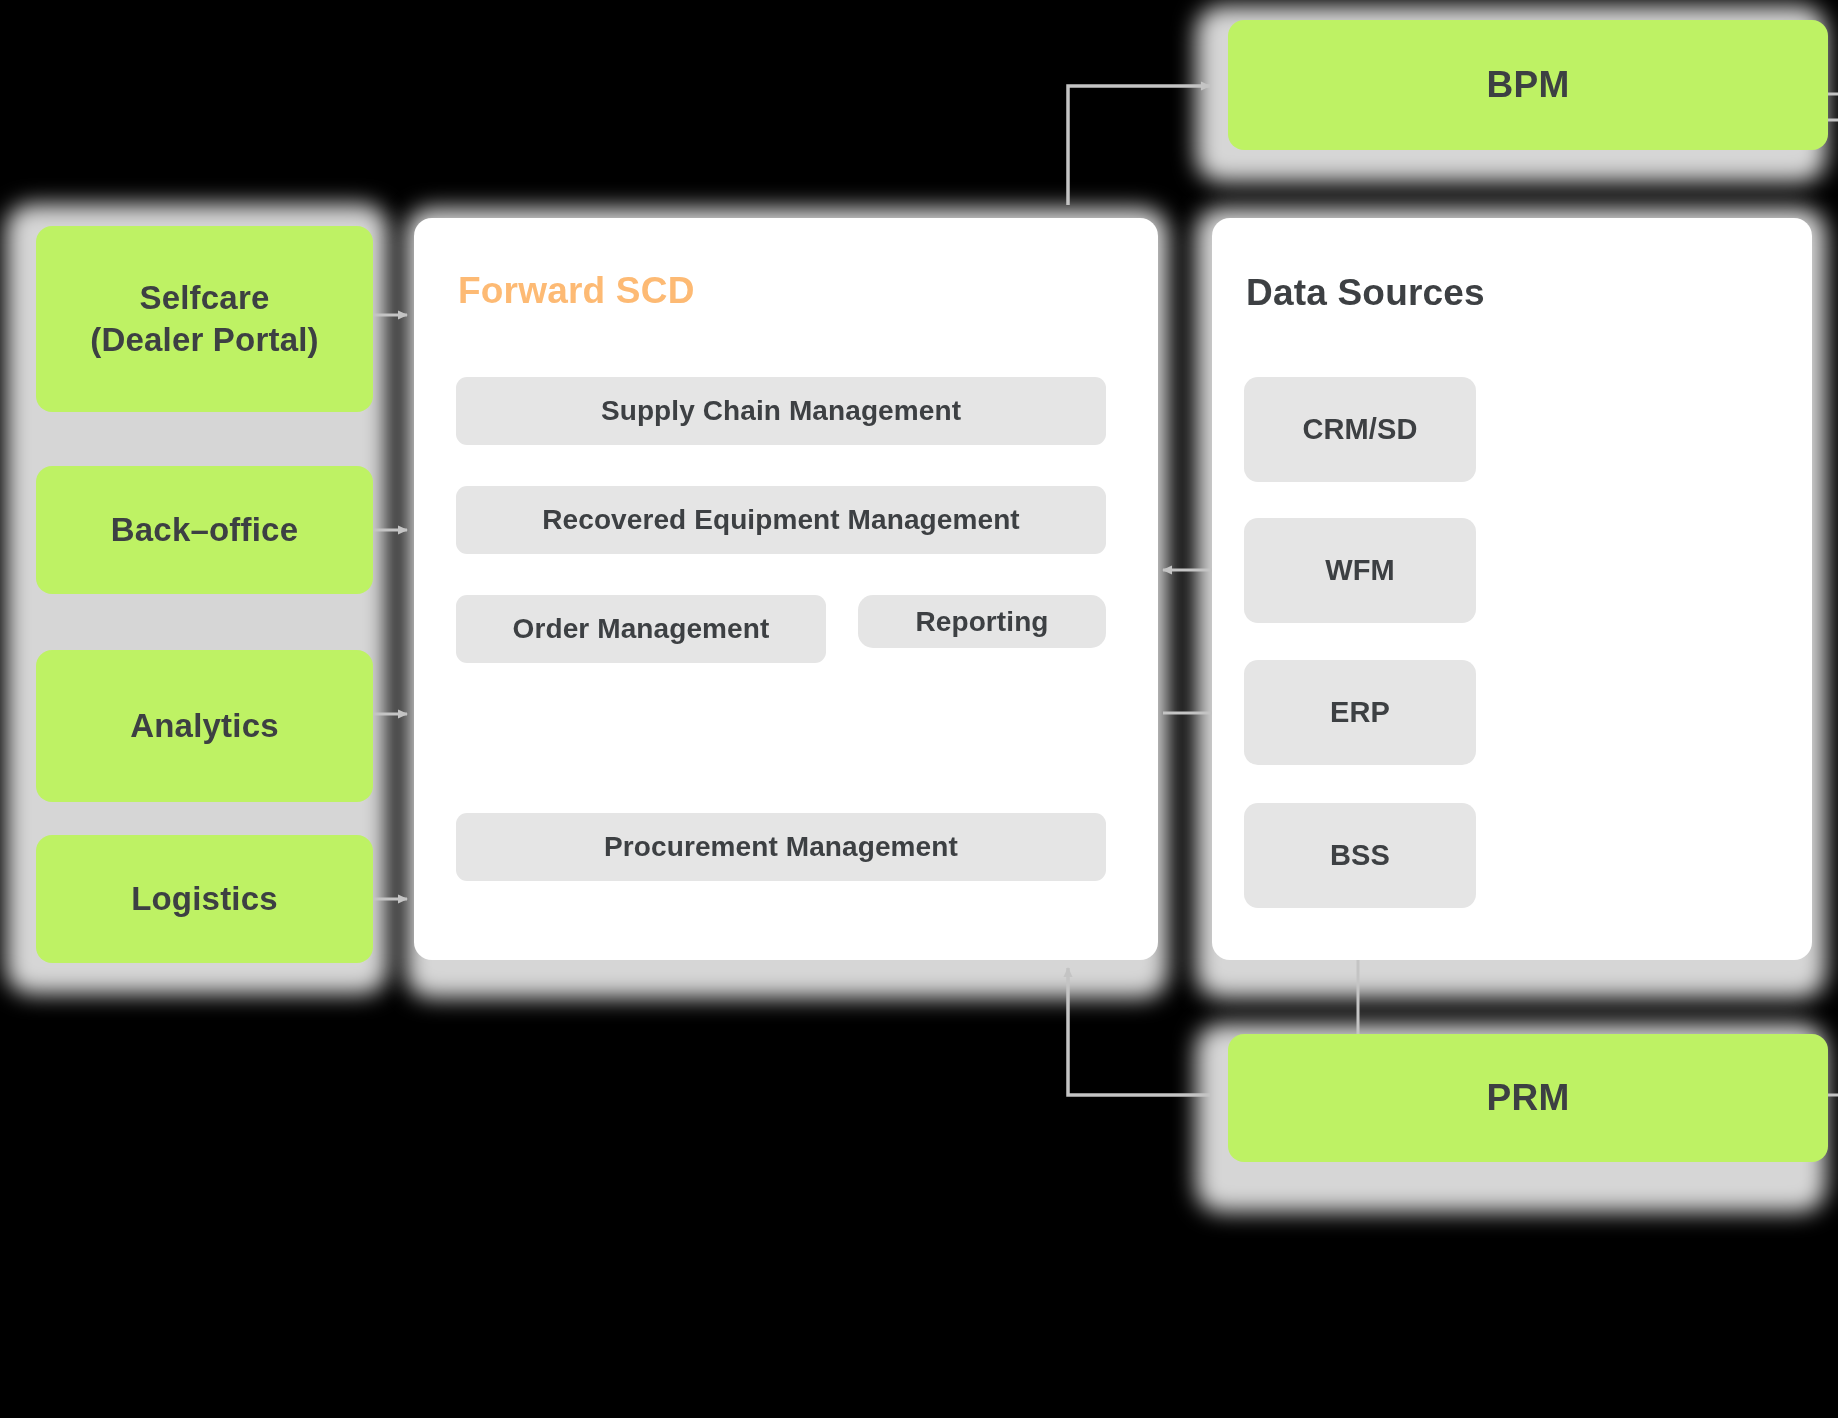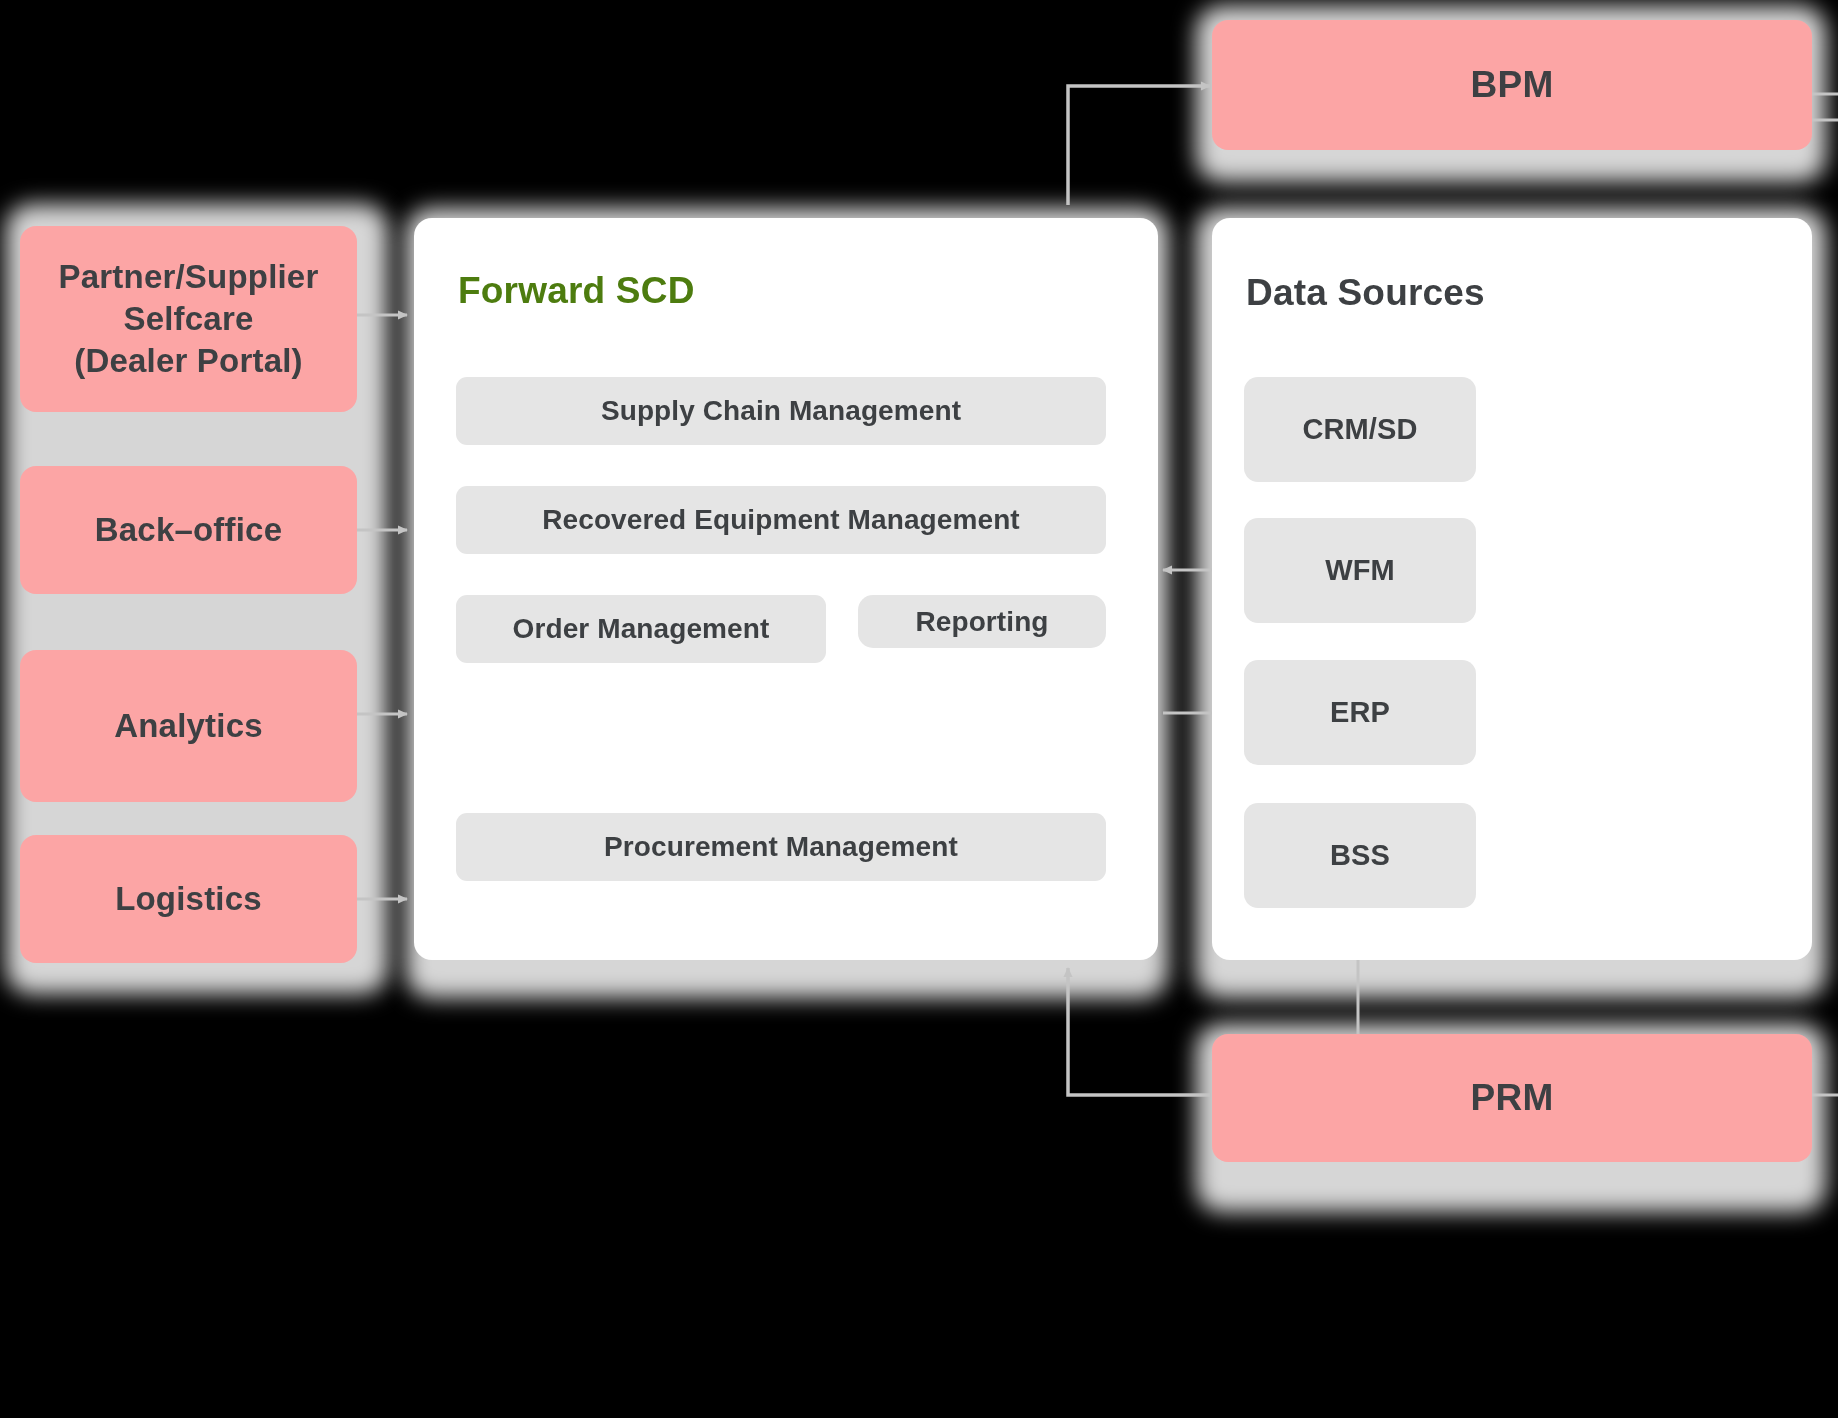--- a/index.html
+++ b/index.html
@@ -15,50 +15,51 @@
   .halo {
     position: absolute;
     background: #d6d6d6;
     border-radius: 26px;
     filter: blur(11px);
   }
 
   
   .card {
     position: absolute;
-    background: #fca5a5;
+    background: #bef264;
     border-radius: 16px;
     display: flex;
     align-items: center;
     justify-content: center;
     text-align: center;
     color: #3d4043;
     font-size: 33px;
     font-weight: 700;
     line-height: 1.28;
     letter-spacing: 0.2px;
+    margin-left: 16px;
   }
 
   .panel {
     position: absolute;
     background: #ffffff;
     border-radius: 18px;
   }
 
   .panel-title {
     position: absolute;
     color: #3d4043;
     font-size: 37px;
     font-weight: 700;
     letter-spacing: 0.2px;
   }
 
   .scd-title {
     position: absolute;
-    color: #4d7c0f;
+    color: #fdba74;
     font-size: 37px;
     font-weight: 700;
     letter-spacing: 0.2px;
   }
 
   
   .pill {
     position: absolute;
     background: #e5e5e5;
     border-radius: 11px;
@@ -124,21 +125,20 @@
 
     <line class="ln-thin" x1="1163" y1="713" x2="1241" y2="713" marker-end="url(#ah)"></line>
 
     <line class="ln-thin" x1="1358" y1="1048" x2="1358" y2="902" marker-end="url(#ah)" marker-start="url(#ah)"></line>
 
     <line class="ln-thin" x1="1838" y1="1095" x2="1772" y2="1095" marker-end="url(#ah)"></line>
   </svg>
 
   <div class="card" style="left:20px; top:226px; width:337px; height:186px;">
     <div>
-      <div>Partner/Supplier</div>
       <div>Selfcare</div>
       <div>(Dealer Portal)</div>
     </div>
   </div>
 
   <div class="card" style="left:20px; top:466px; width:337px; height:128px;">
     <span>Back–office</span>
   </div>
 
   <div class="card" style="left:20px; top:650px; width:337px; height:152px;">

